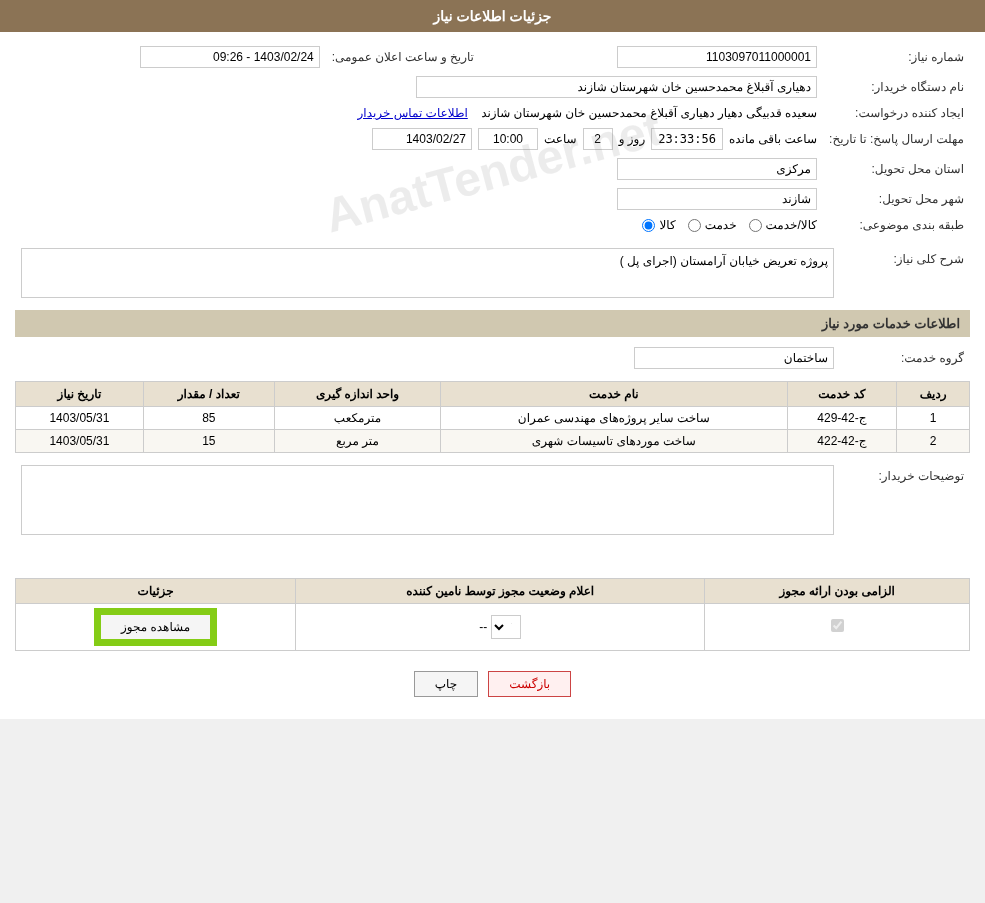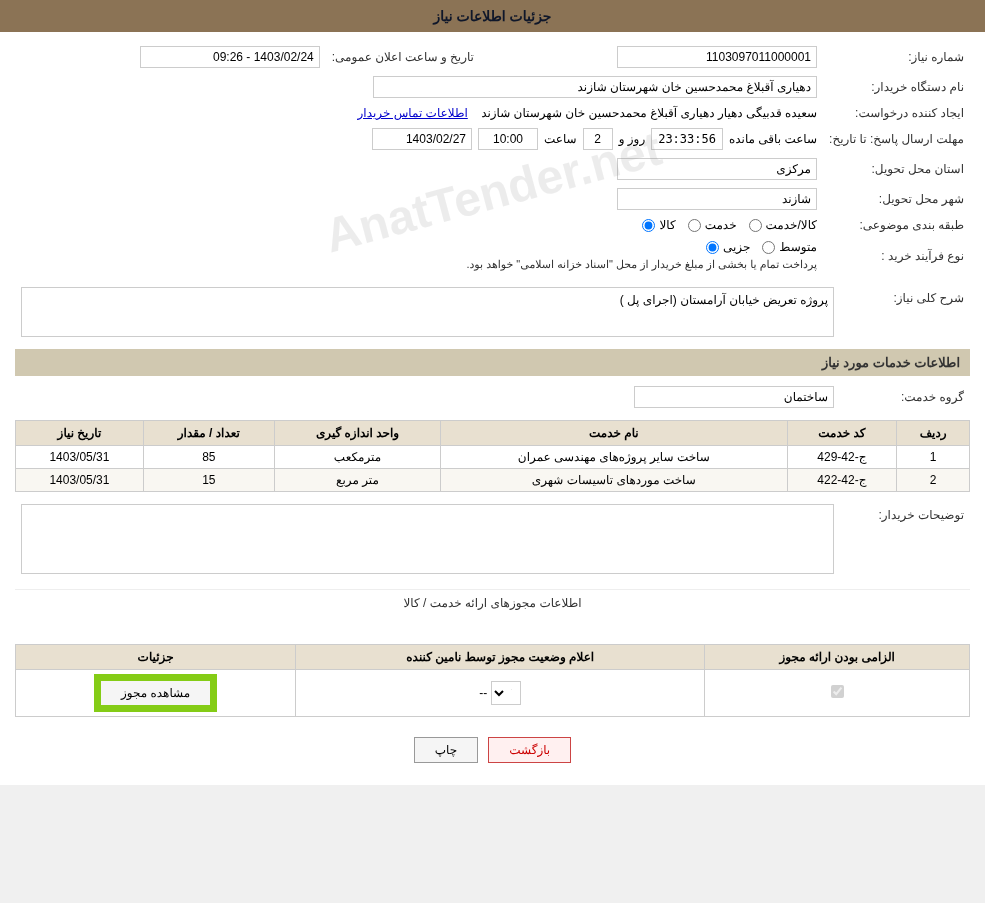--- a/index.html
+++ b/index.html
@@ -9,21 +9,21 @@
       background: #f0f0f0;
       direction: rtl;
     }
     .page-wrapper {
       width: 985px;
       margin: 0 auto;
       background: #fff;
     }
     .header-bar {
       background: #8B7355;
-      color: #0f172a;
+      color: #ffffff;
       text-align: center;
       padding: 8px 15px;
       font-size: 14px;
       font-weight: bold;
     }
     .content-area {
       padding: 10px 15px;
     }
     .info-table {
       width: 100%;
@@ -244,21 +244,21 @@
           <td class="value-cell">
             <div class="input-box" style="width:180px; display:inline-block;">
               <span>1403/02/24 - 09:26</span>
             </div>
           </td>
         </tr>
 
         <tr>
           <td class="label-cell">نام دستگاه خریدار:</td>
           <td class="value-cell" colspan="3">
-            <div class="input-box input-wide" style="width:444px; display:inline-block;">
+            <div class="input-box input-wide" style="width:401px; display:inline-block;">
               <span>دهیاری آقبلاغ محمدحسین خان شهرستان شازند</span>
             </div>
           </td>
         </tr>
 
         <tr>
           <td class="label-cell">ایجاد کننده درخواست:</td>
           <td class="value-cell" colspan="3">
             <span>سعیده قدبیگی دهیار  دهیاری آقبلاغ محمدحسین خان شهرستان شازند</span>
             &nbsp;&nbsp;
@@ -320,38 +320,20 @@
                 <input type="radio" name="subject" value="khedmat" style="">
               </label>
               <label class="radio-item">
                 <span>کالا</span>
                 <input type="radio" name="subject" value="kala" checked="" style="">
               </label>
             </div>
           </td>
         </tr>
 
-        <tr>
-          <td class="label-cell">نوع فرآیند خرید :</td>
-          <td class="value-cell" colspan="3">
-            <div style="display:flex; flex-direction:column; gap:4px;">
-              <div class="radio-group">
-                <label class="radio-item">
-                  <span>متوسط</span>
-                  <input type="radio" name="purchase" value="motevaset" style="">
-                </label>
-                <label class="radio-item">
-                  <span>جزیی</span>
-                  <input type="radio" name="purchase" value="jozii" checked="" style="">
-                </label>
-              </div>
-              <div style="font-size:11px; color:#333;">پرداخت تمام یا بخشی از مبلغ خریدار از محل "اسناد خزانه اسلامی" خواهد بود.</div>
-            </div>
-          </td>
-        </tr>
 
       </tbody>
         </table>
 
       <table class="info-table">
         <tbody>
             <tr>
           <td class="label-cell" style="vertical-align:top; padding-top:8px;">شرح کلی نیاز:</td>
           <td class="value-cell">
             <div class="description-area">
@@ -414,23 +396,20 @@
       <tbody>
           <tr>
         <td class="label-cell" style="vertical-align:top; padding-top:8px;">توضیحات خریدار:</td>
         <td class="value-cell">
           <textarea class="notes-area" style=""></textarea>
         </td>
       </tr>
     </tbody>
       </table>
 
-    <div class="bottom-link-bar">
-      <span>اطلاعات مجوزهای ارائه خدمت / کالا</span>
-    </div>
 
     <div style="height:20px;"></div>
 
     <table class="permit-table">
       <thead>
         <tr>
           <th>الزامی بودن ارائه مجوز</th>
           <th>اعلام وضعیت مجوز توسط نامین کننده</th>
           <th>جزئیات</th>
         </tr>

